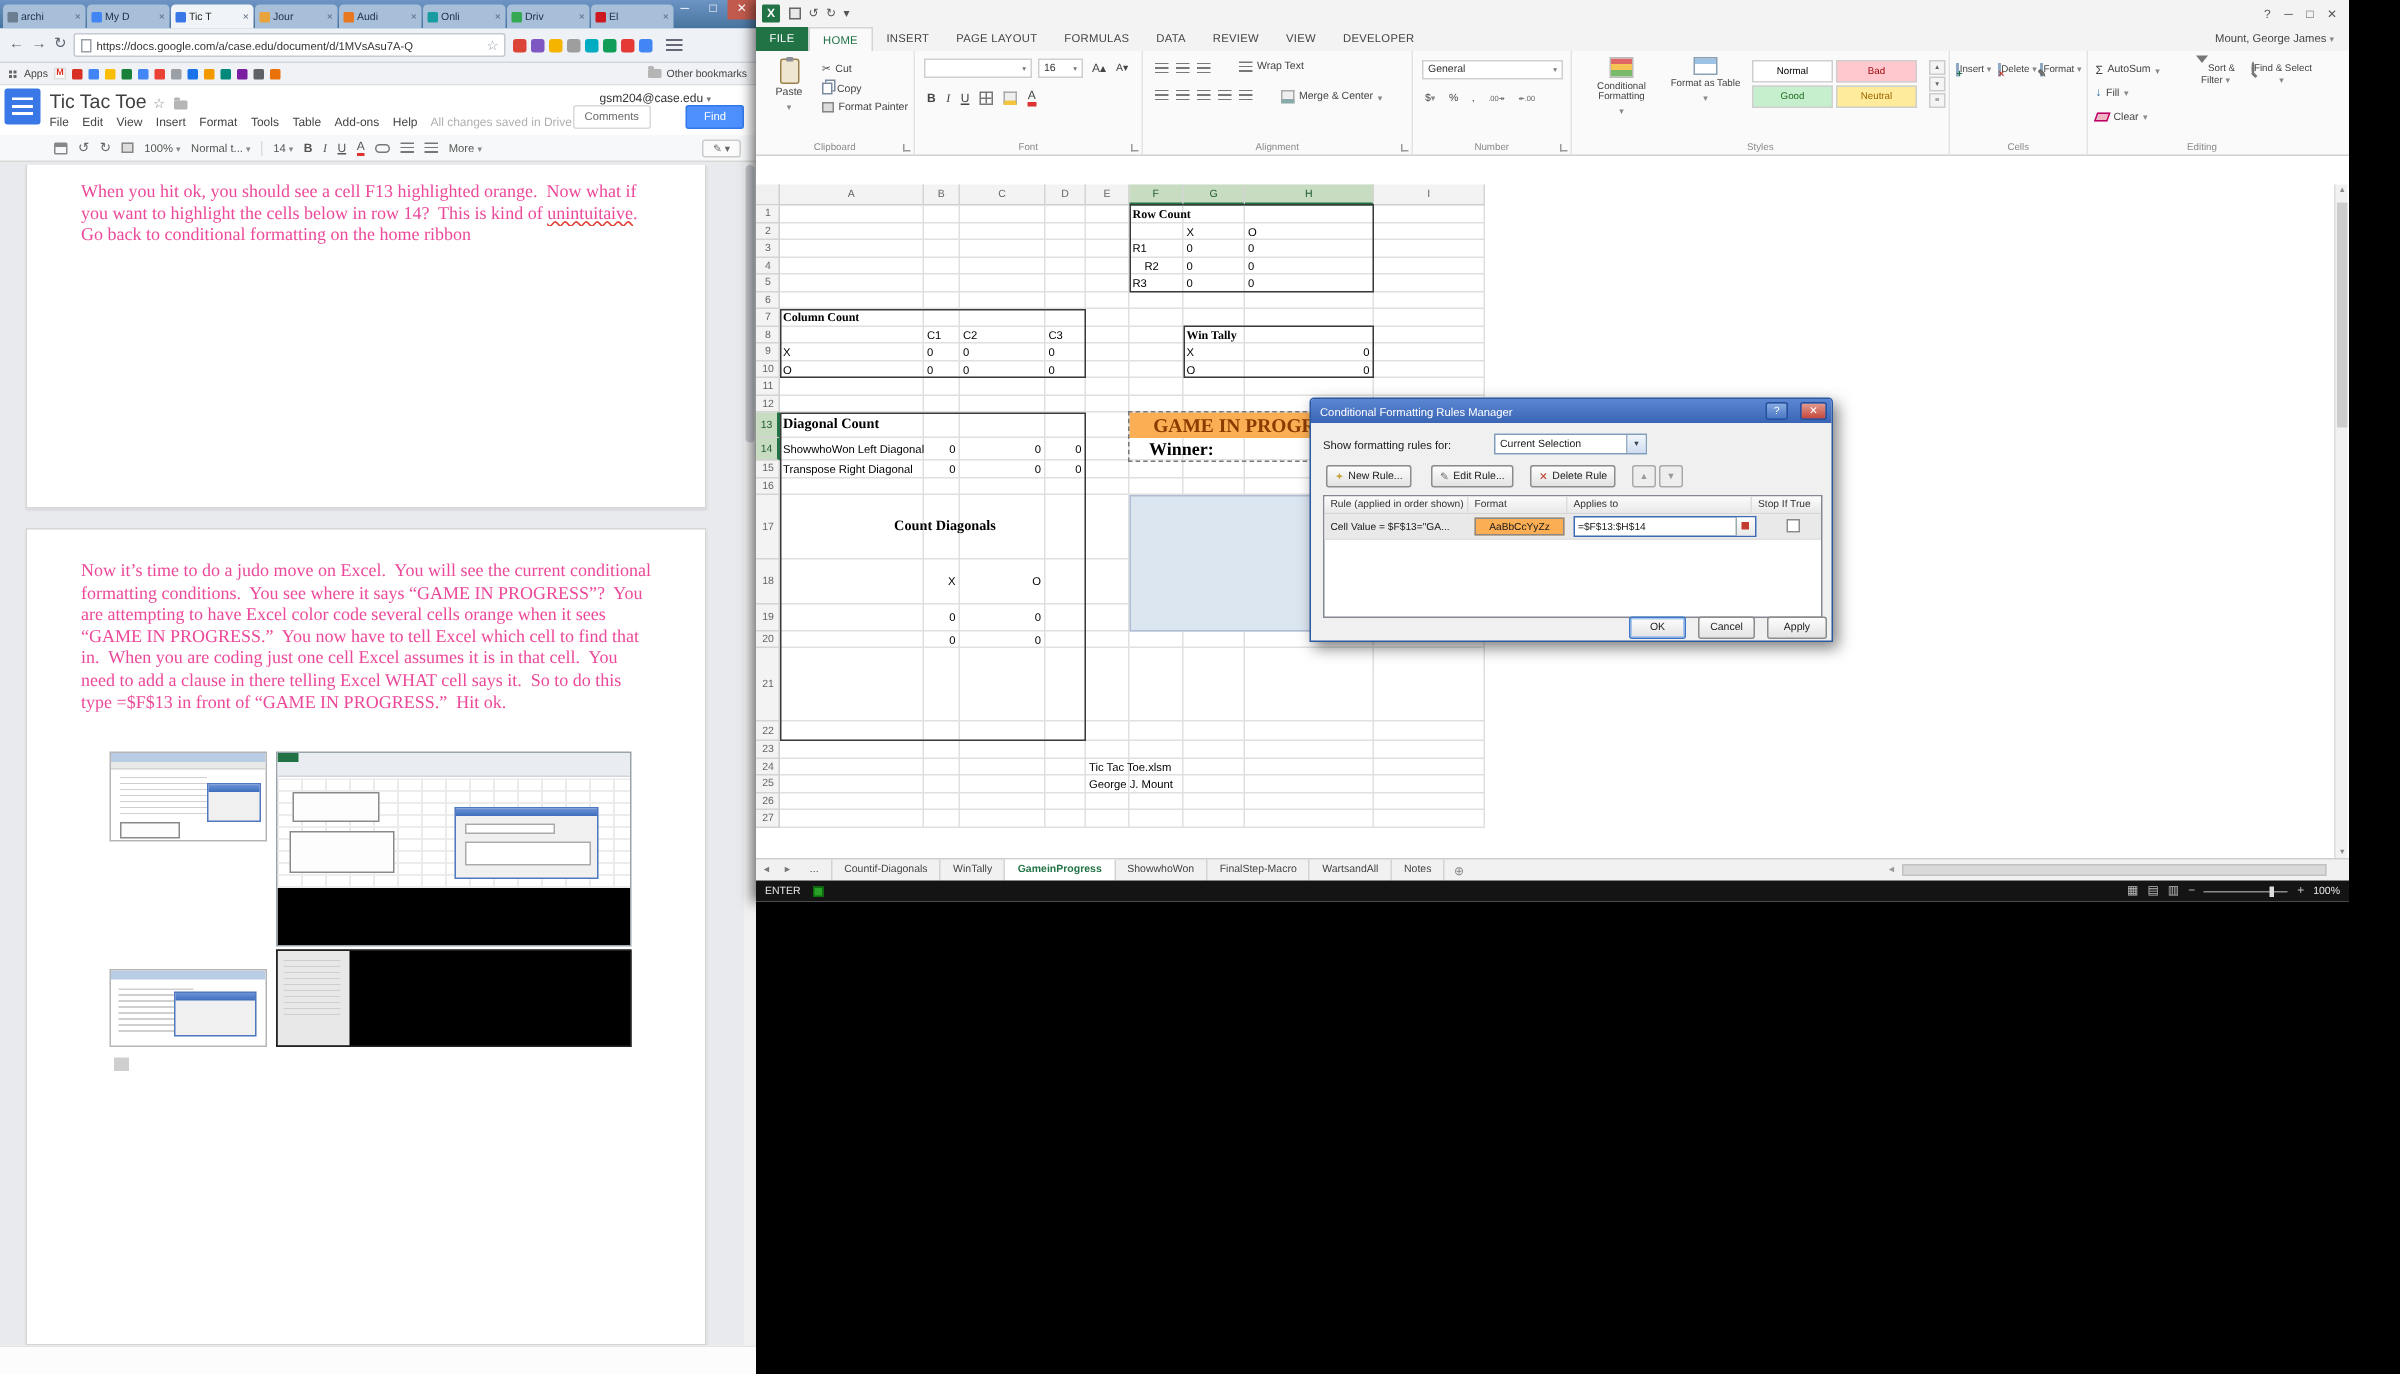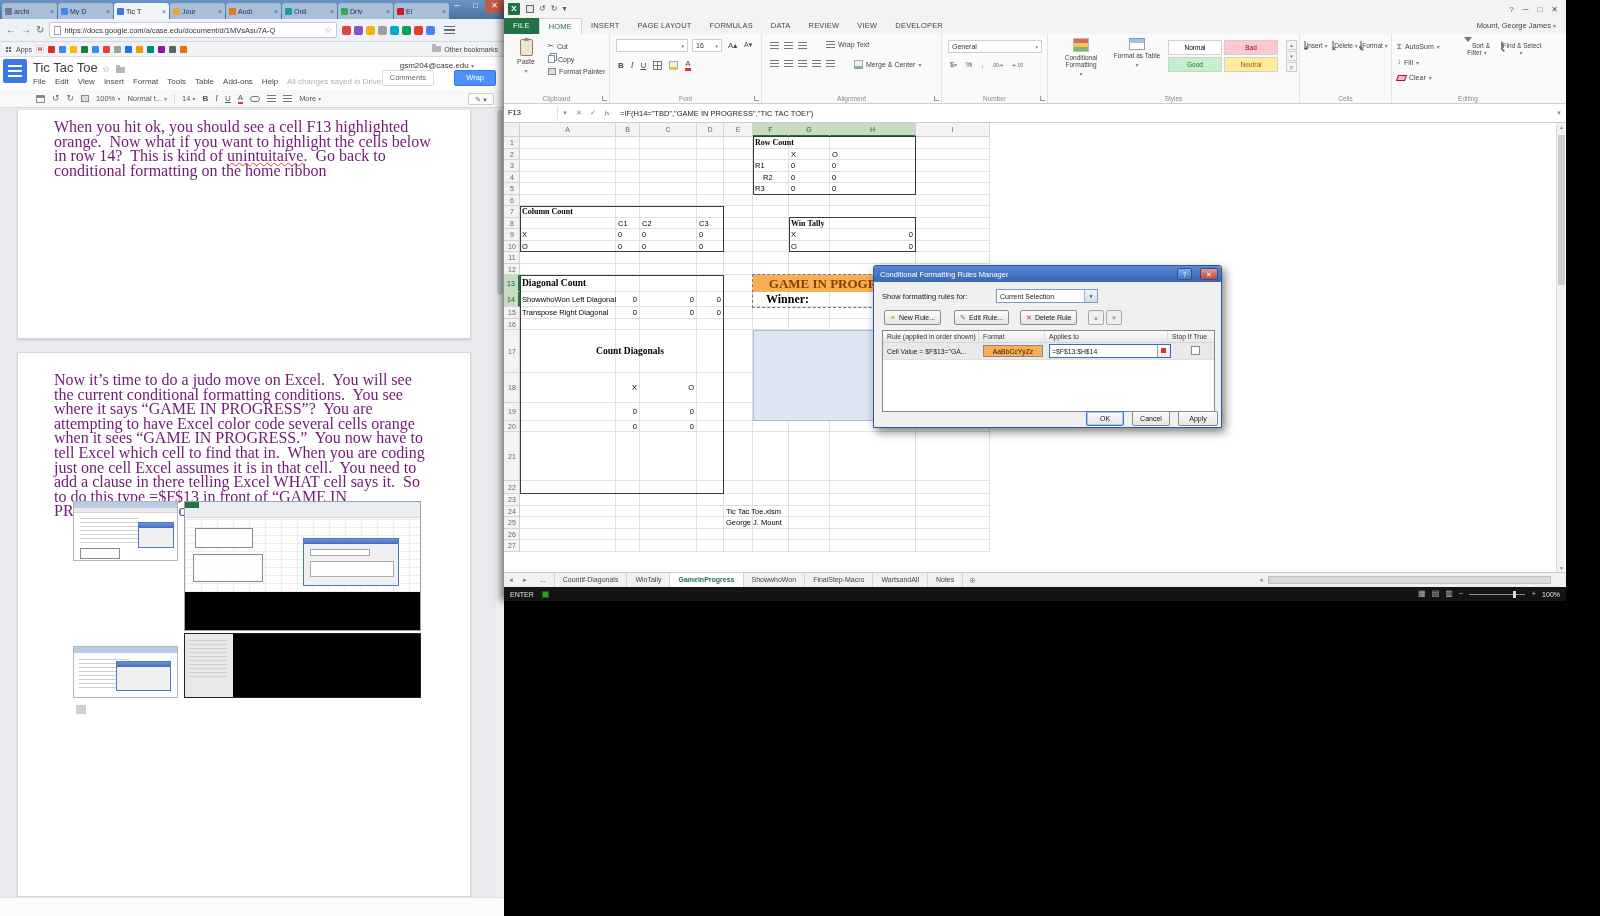--- a/index.html
+++ b/index.html
@@ -59,21 +59,21 @@
 .tb-a{font-size:8px;border-bottom:2px solid #d33;line-height:8px}
 .i-link{width:10px;height:6px;border:1px solid #777;border-radius:3px}
 .i-al{width:9px;height:7px;background:repeating-linear-gradient(to bottom,#777 0 1px,transparent 1px 3px)}
 .caret{font-size:6px;color:#888}
 #editmode{position:absolute;right:10px;top:3px;width:26px;height:12px;border:1px solid #ccc;border-radius:2px;background:#fbfbfb;text-align:center;font-size:7px;color:#666;line-height:11px}
 
 #dcanvas{position:absolute;left:0;top:108px;width:100%;height:789px;background:#e9eaed;overflow:hidden}
 .dpage{position:absolute;left:17px;width:454px;background:#fff;border:1px solid #d5d5d5;box-shadow:0 1px 2px rgba(0,0,0,.15)}
 #page1{top:2px;height:229px;border-top:none}
 #page2{top:244px;height:545px}
-.dtext{margin:0 36px;font-family:"Liberation Serif",serif;font-size:16px;line-height:14.6px;color:#701a75;white-space:pre-wrap}
+.dtext{margin:0 36px;font-family:"Liberation Serif",serif;font-size:12px;line-height:14.6px;color:#ec4899;white-space:pre-wrap}
 #p1wrap{padding-top:10px}
 #p2wrap{margin-top:15px}
 #p3wrap{padding-top:20px}
 .missp{text-decoration:underline wavy #e03c31 1px}
 
 .eimg{position:absolute;border:1px solid #b5b5b5;background:#fff;overflow:hidden}
 #img1{left:55px;top:148px;width:105px;height:60px}
 #img2{left:166px;top:148px;width:237px;height:130px;border-color:#9aa4ad}
 #img3{left:55px;top:293px;width:105px;height:52px}
 #img4{left:166px;top:280px;width:237px;height:65px;background:#000;border-color:#222}
@@ -335,21 +335,21 @@
         <span class="dmenu">View</span>
         <span class="dmenu">Insert</span>
         <span class="dmenu">Format</span>
         <span class="dmenu">Tools</span>
         <span class="dmenu">Table</span>
         <span class="dmenu">Add-ons</span>
         <span class="dmenu">Help</span>
       </div>
     <div id="dsaved">All changes saved in Drive</div>
     <div id="dcomments">Comments</div>
-    <div id="dshare">Wrap</div>
+    <div id="dshare">Find</div>
   </div>
 
   <div id="dtoolbar">
     <span class="i-print"></span>
     <span class="ticon">↺</span>
     <span class="ticon">↻</span>
     <span class="i-paintf"></span>
     <span><span>100%</span> <span class="caret">▾</span></span>
     <span><span>Normal t...</span> <span class="caret">▾</span></span>
     <span class="tsep"></span>
@@ -590,29 +590,20 @@
           <span class="i-eraser"></span>
           <span>Clear</span>
           <span class="caret">▾</span>
         </div>
       <div class="edbig" style="left:64px"><span class="i-funnel"></span><span>Sort &amp; Filter</span> <span class="caret">▾</span></div>
       <div class="edbig" style="left:108px"><span class="i-mag"></span><span>Find &amp; Select</span> <span class="caret">▾</span></div>
       <div class="grp-label">Editing</div>
     </div>
   </div>
 
-  <div id="xformula">
-    <div id="namebox">F13</div>
-    <span class="fbtn">▾</span>
-    <span class="fbtn">✕</span>
-    <span class="fbtn">✓</span>
-    <span class="fbtn" id="fxlbl">fx</span>
-    <div id="formulatext">=IF(H14="TBD","GAME IN PROGRESS","TIC TAC TOE!")</div>
-    <span class="fbtn">▾</span>
-  </div>
 
   <div id="xgrid">
     <div id="corner"></div>
     <div id="colheads">
         <div class="chd" style="left: 0px; width: 96px;">A</div>
         <div class="chd" style="left: 96px; width: 24px;">B</div>
         <div class="chd" style="left: 120px; width: 57px;">C</div>
         <div class="chd" style="left: 177px; width: 27px;">D</div>
         <div class="chd" style="left: 204px; width: 29px;">E</div>
         <div class="chd hl" style="left: 233px; width: 36px;">F</div>

